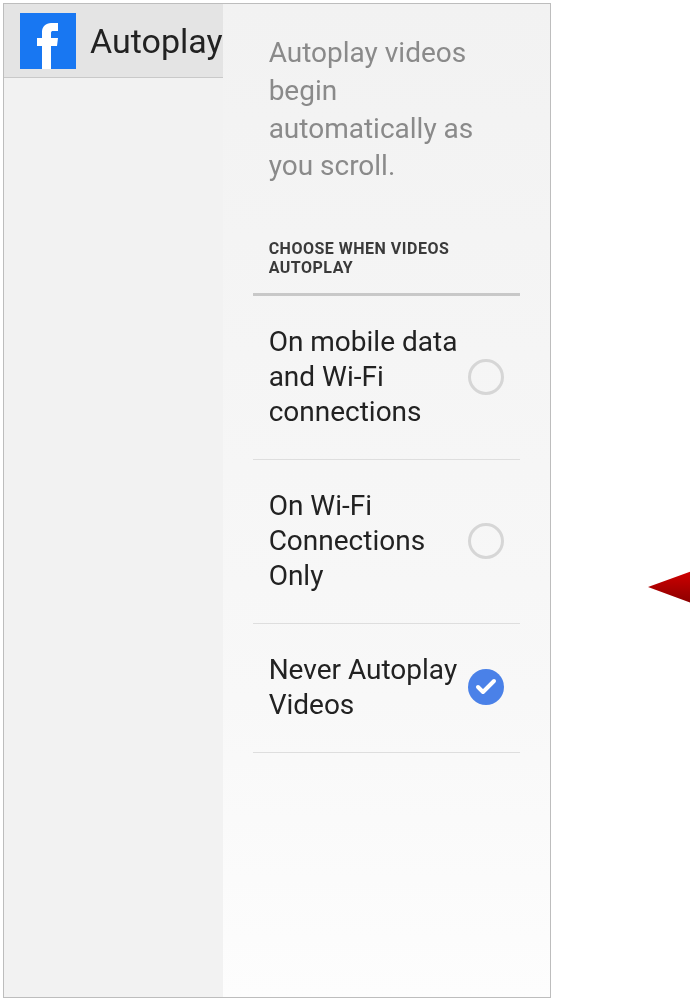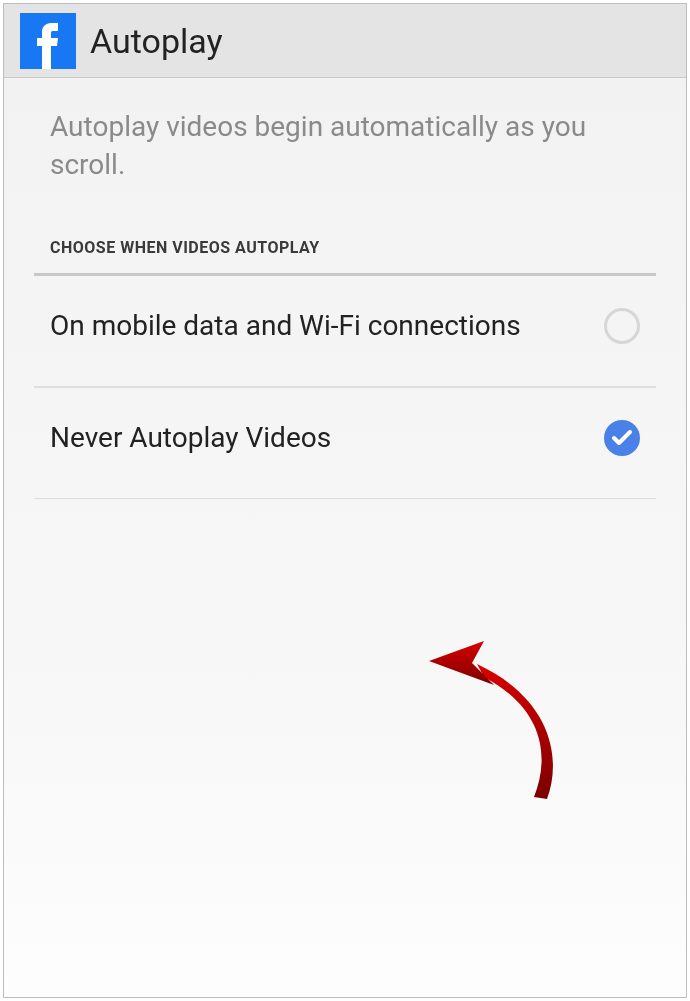--- a/index.html
+++ b/index.html
@@ -8,28 +8,27 @@
     padding: 0;
   }
   html, body {
     width: 690px;
     height: 1001px;
     font-family: Roboto, "Helvetica Neue", Arial, sans-serif;
     background: #ffffff;
     overflow: hidden;
   }
   .frame {
-    width: 684px;
+    width: 548px;
     height: 995px;
     margin: 3px;
     border: 1px solid #bdbdbd;
     background: #f2f2f2;
     position: relative;
     display: flex;
-    flex-direction: column;
   }
   
   .header {
     height: 74px;
     background: #e4e4e4;
     border-bottom: 1px solid #c9c9c9;
     display: flex;
     align-items: center;
     padding-left: 16px;
     gap: 14px;
@@ -75,23 +74,22 @@
   }
   .divider-strong {
     height: 3px;
     background: #c8c8c8;
     margin: 0 30px 0 30px;
   }
   .option {
     display: flex;
     align-items: center;
     justify-content: space-between;
-    padding: 20px 46px 30px 46px;
+    padding: 28px 46px 30px 46px;
     min-height: 110px;
-    text-align: right;
   }
   .option-label {
     font-size: 28px;
     color: #222;
     line-height: 1.25;
     max-width: 480px;
   }
   .radio {
     width: 36px;
     height: 36px;
@@ -153,20 +151,24 @@
 
     <div class="section-header">CHOOSE WHEN VIDEOS AUTOPLAY</div>
     <div class="divider-strong"></div>
 
     <div class="option">
       <div class="option-label">On mobile data and Wi-Fi connections</div>
       <div class="radio"></div>
     </div>
     <div class="divider-light"></div>
 
+    <div class="option">
+      <div class="option-label">On Wi-Fi Connections Only</div>
+      <div class="radio"></div>
+    </div>
     <div class="divider-light"></div>
 
     <div class="option">
       <div class="option-label">Never Autoplay Videos</div>
       <div class="radio selected">
         <svg viewBox="0 0 24 24">
             <path d="M4 12l5 5L20 6" stroke="#ffffff" stroke-width="4" fill="none" stroke-linecap="round" stroke-linejoin="round"></path>
           </svg>
       </div>
     </div>

